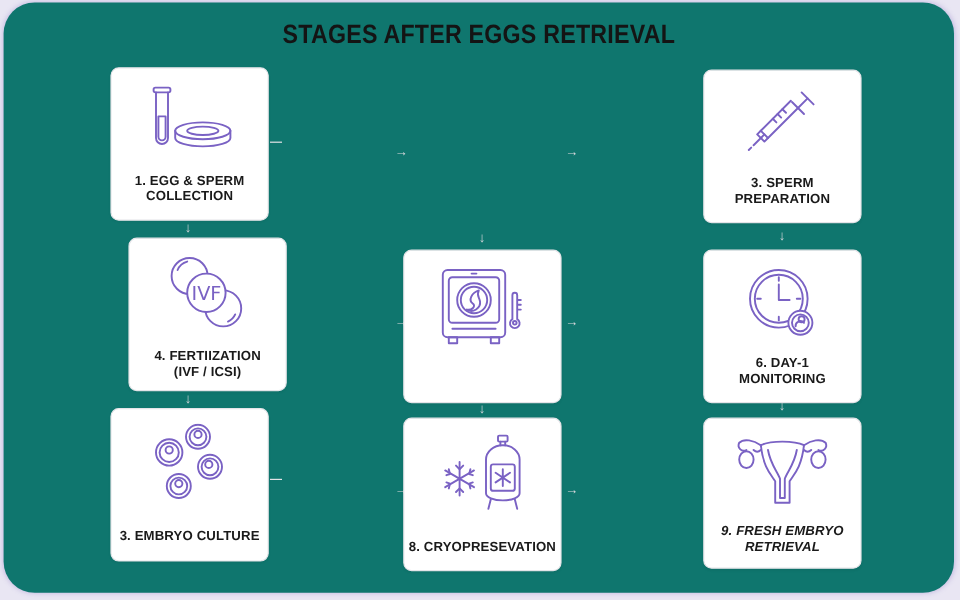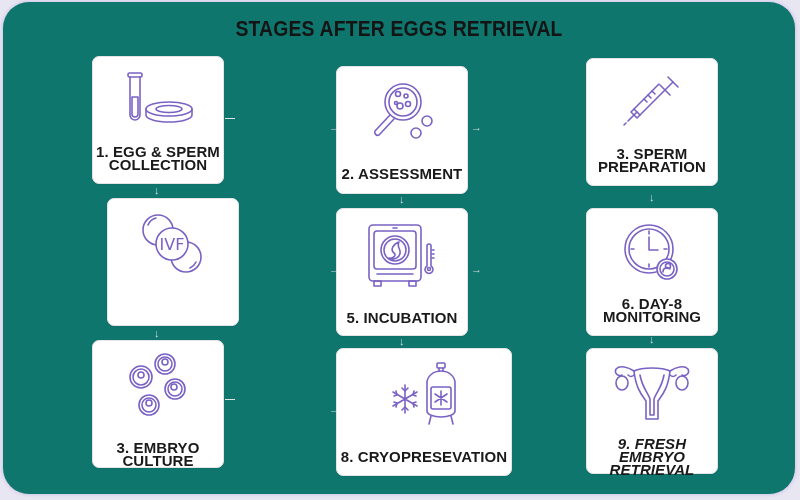--- a/index.html
+++ b/index.html
@@ -21,21 +21,21 @@
       transform: scaleX(0.88);
     }
     .card {
       position: absolute; background: #ffffff;
       border: 1px solid #e4e4e8; border-radius: 7px;
       box-shadow: 0 1px 2px rgba(0,0,0,0.05);
     }
     .card svg { position: absolute; left: 50%; transform: translateX(-50%); }
     .card .label {
       position: absolute; left: 0; right: 0; text-align: center;
-      font-weight: bold; font-size: 15px; line-height: 13px; color: #1a1a1a;
+      font-weight: bold; font-size: 11px; line-height: 13px; color: #1a1a1a;
       letter-spacing: 0.1px;
     }
     .conn { position: absolute; background: #e3e3e6; }
     .arrow { position: absolute; color: #d8d8dc; font-size: 11px; line-height: 11px; }
     svg .s { fill: none; stroke: #7a62c4; stroke-width: 1.6; stroke-linecap: round; stroke-linejoin: round; }
   </style>
 </head>
 <body>
 
 <div class="frame">
@@ -65,37 +65,20 @@
       <ellipse class="s" cx="51" cy="38" rx="23" ry="7"></ellipse>
       <ellipse class="s" cx="51" cy="38" rx="13" ry="3.5"></ellipse>
       <path class="s" d="M28 38 V44 a23 7 0 0 0 46 0 V38"></path>
     </svg>
     <div class="label" style="top:88px;">
       <div>1. EGG &amp; SPERM</div>
       <div>COLLECTION</div>
     </div>
   </div>
 
-  <div class="card" style="left:333px;top:64px;width:130px;height:126px;">
-    <svg width="70" height="64" viewBox="0 0 70 64" style="top:14px;">
-      <circle class="s" cx="36" cy="21" r="18"></circle>
-      <circle class="s" cx="36" cy="21" r="14"></circle>
-      <circle class="s" cx="31" cy="13" r="2.5"></circle>
-      <circle class="s" cx="39" cy="15" r="2"></circle>
-      <circle class="s" cx="33" cy="25" r="3"></circle>
-      <circle class="s" cx="41" cy="23" r="2.5"></circle>
-      <circle class="s" cx="29" cy="22" r="1.5"></circle>
-      <path class="s" d="M23 34 L8 50 a3 3 0 0 0 4 4 L27 38"></path>
-      <circle class="s" cx="60" cy="40" r="5"></circle>
-      <circle class="s" cx="49" cy="52" r="5"></circle>
-    </svg>
-    <div class="label" style="top:100px;">
-      <div>2. ASSESSMENT</div>
-    </div>
-  </div>
 
   <div class="card" style="left:583px;top:56px;width:130px;height:126px;">
     <svg width="60" height="60" viewBox="0 0 60 60" style="top:14px;">
       <path class="s" d="M46 4 L56 14"></path>
       <path class="s" d="M51 9 L43 17"></path>
       <path class="s" d="M38 12 L48 22"></path>
       <path class="s" d="M43 17 L18 42 L12 36 L37 11"></path>
       <path class="s" d="M30 18 L33 21 M26 22 L29 25 M22 26 L25 29"></path>
       <path class="s" d="M15 39 L6 48 M4 50 L2 52"></path>
       <path class="s" d="M12 36 L9 39 L15 45 L18 42"></path>
@@ -108,55 +91,56 @@
 
   <div class="card" style="left:89px;top:196px;width:130px;height:126px;margin-left:15px;">
     <svg width="70" height="62" viewBox="0 0 70 62" style="top:14px;">
       <circle class="s" cx="20" cy="17" r="15"></circle>
       <circle class="s" cx="48" cy="44" r="15"></circle>
       <circle class="s" cx="34" cy="31" r="16" fill="#fff" style="fill:#fff"></circle>
       <path class="s" d="M10 12 a12 12 0 0 1 8 -7"></path>
       <path class="s" d="M58 49 a12 12 0 0 1 -6 6"></path>
       <text x="34" y="37" text-anchor="middle" font-size="16" fill="#7a62c4" font-family="DejaVu Sans, sans-serif">IVF</text>
     </svg>
+    <div class="label" style="top:92px;">
+      <div>4. FERTIIZATION</div>
+      <div>(IVF / ICSI)</div>
+    </div>
   </div>
 
   <div class="card" style="left:333px;top:206px;width:130px;height:126px;">
     <svg width="74" height="66" viewBox="0 0 74 66" style="top:14px;">
       <rect class="s" x="4" y="2" width="52" height="56" rx="4"></rect>
       <rect class="s" x="9" y="8" width="42" height="38" rx="3"></rect>
       <path class="s" d="M28 5 H32"></path>
       <circle class="s" cx="30" cy="27" r="14"></circle>
       <circle class="s" cx="30" cy="27" r="11"></circle>
       <path class="s" d="M34 19 c-6 2 -9 8 -5 11 c3 2 -1 6 -5 5 c5 3 12 -1 11 -7 c-1 -4 -3 -5 -1 -9"></path>
       <path class="s" d="M12 51 H48"></path>
       <rect class="s" x="9" y="58" width="7" height="5"></rect>
       <rect class="s" x="44" y="58" width="7" height="5"></rect>
       <path class="s" d="M62 23 V43 a4 4 0 1 0 4 0 V23 a2 2 0 0 0 -4 0 Z"></path>
       <circle class="s" cx="64" cy="46" r="1.5"></circle>
       <path class="s" d="M67 27 H69 M67 31 H69 M67 35 H69"></path>
     </svg>
-    <div class="label" style="top:102px;">
-      <div>5. INCUBATION</div>
-    </div>
   </div>
 
   <div class="card" style="left:583px;top:206px;width:130px;height:126px;">
     <svg width="62" height="62" viewBox="0 0 62 62" style="top:12px;">
       <circle class="s" cx="28" cy="28" r="24"></circle>
       <circle class="s" cx="28" cy="28" r="20"></circle>
       <path class="s" d="M28 10 V13 M28 43 V46 M10 28 H13 M43 28 H46"></path>
       <path class="s" d="M28 16 V29 H37"></path>
       <circle class="s" cx="46" cy="48" r="10" fill="#fff" style="fill:#fff"></circle>
       <circle class="s" cx="46" cy="48" r="7"></circle>
       <circle class="s" cx="47" cy="45" r="2.5"></circle>
       <path class="s" d="M42 51 a4 4 0 0 1 7 -3"></path>
     </svg>
     <div class="label" style="top:88px;">
-      <div>6. DAY-8</div>
+      <div>6. DAY-1</div>
       <div>MONITORING</div>
     </div>
   </div>
 
   <div class="card" style="left:89px;top:338px;width:130px;height:126px;">
     <svg width="66" height="66" viewBox="0 0 66 66" style="top:12px;">
       <circle class="s" cx="16" cy="24" r="11"></circle>
         <circle class="s" cx="16" cy="24" r="8"></circle>
         <circle class="s" cx="16" cy="22" r="3"></circle>
       <circle class="s" cx="40" cy="11" r="10"></circle>
@@ -167,21 +151,21 @@
         <circle class="s" cx="49" cy="34" r="3"></circle>
       <circle class="s" cx="24" cy="52" r="10"></circle>
         <circle class="s" cx="24" cy="52" r="7"></circle>
         <circle class="s" cx="24" cy="50" r="3"></circle>
     </svg>
     <div class="label" style="top:100px;">
       <div>3. EMBRYO CULTURE</div>
     </div>
   </div>
 
-  <div class="card" style="left:333px;top:346px;width:130px;height:126px;padding-left:44px;">
+  <div class="card" style="left:333px;top:346px;width:130px;height:126px;">
     <svg width="74" height="66" viewBox="0 0 74 66" style="top:12px;">
       <g transform="translate(18,38)">
         <path class="s" d="M0 -14 V14 M-12 -7 L12 7 M-12 7 L12 -7"></path>
         <path class="s" d="M-3 -11 L0 -8 L3 -11 M-3 11 L0 8 L3 11"></path>
         <path class="s" d="M-11 -3 L-8 -4 L-9 -8 M11 3 L8 4 L9 8"></path>
         <path class="s" d="M-11 3 L-8 4 L-9 8 M11 -3 L8 -4 L9 -8"></path>
       </g>
       <rect class="s" x="50" y="2" width="8" height="5" rx="1"></rect>
       <path class="s" d="M52 7 V10 M56 7 V10"></path>
       <path class="s" d="M40 22 a14 12 0 0 1 28 0 V50 a14 6 0 0 1 -28 0 Z"></path>

